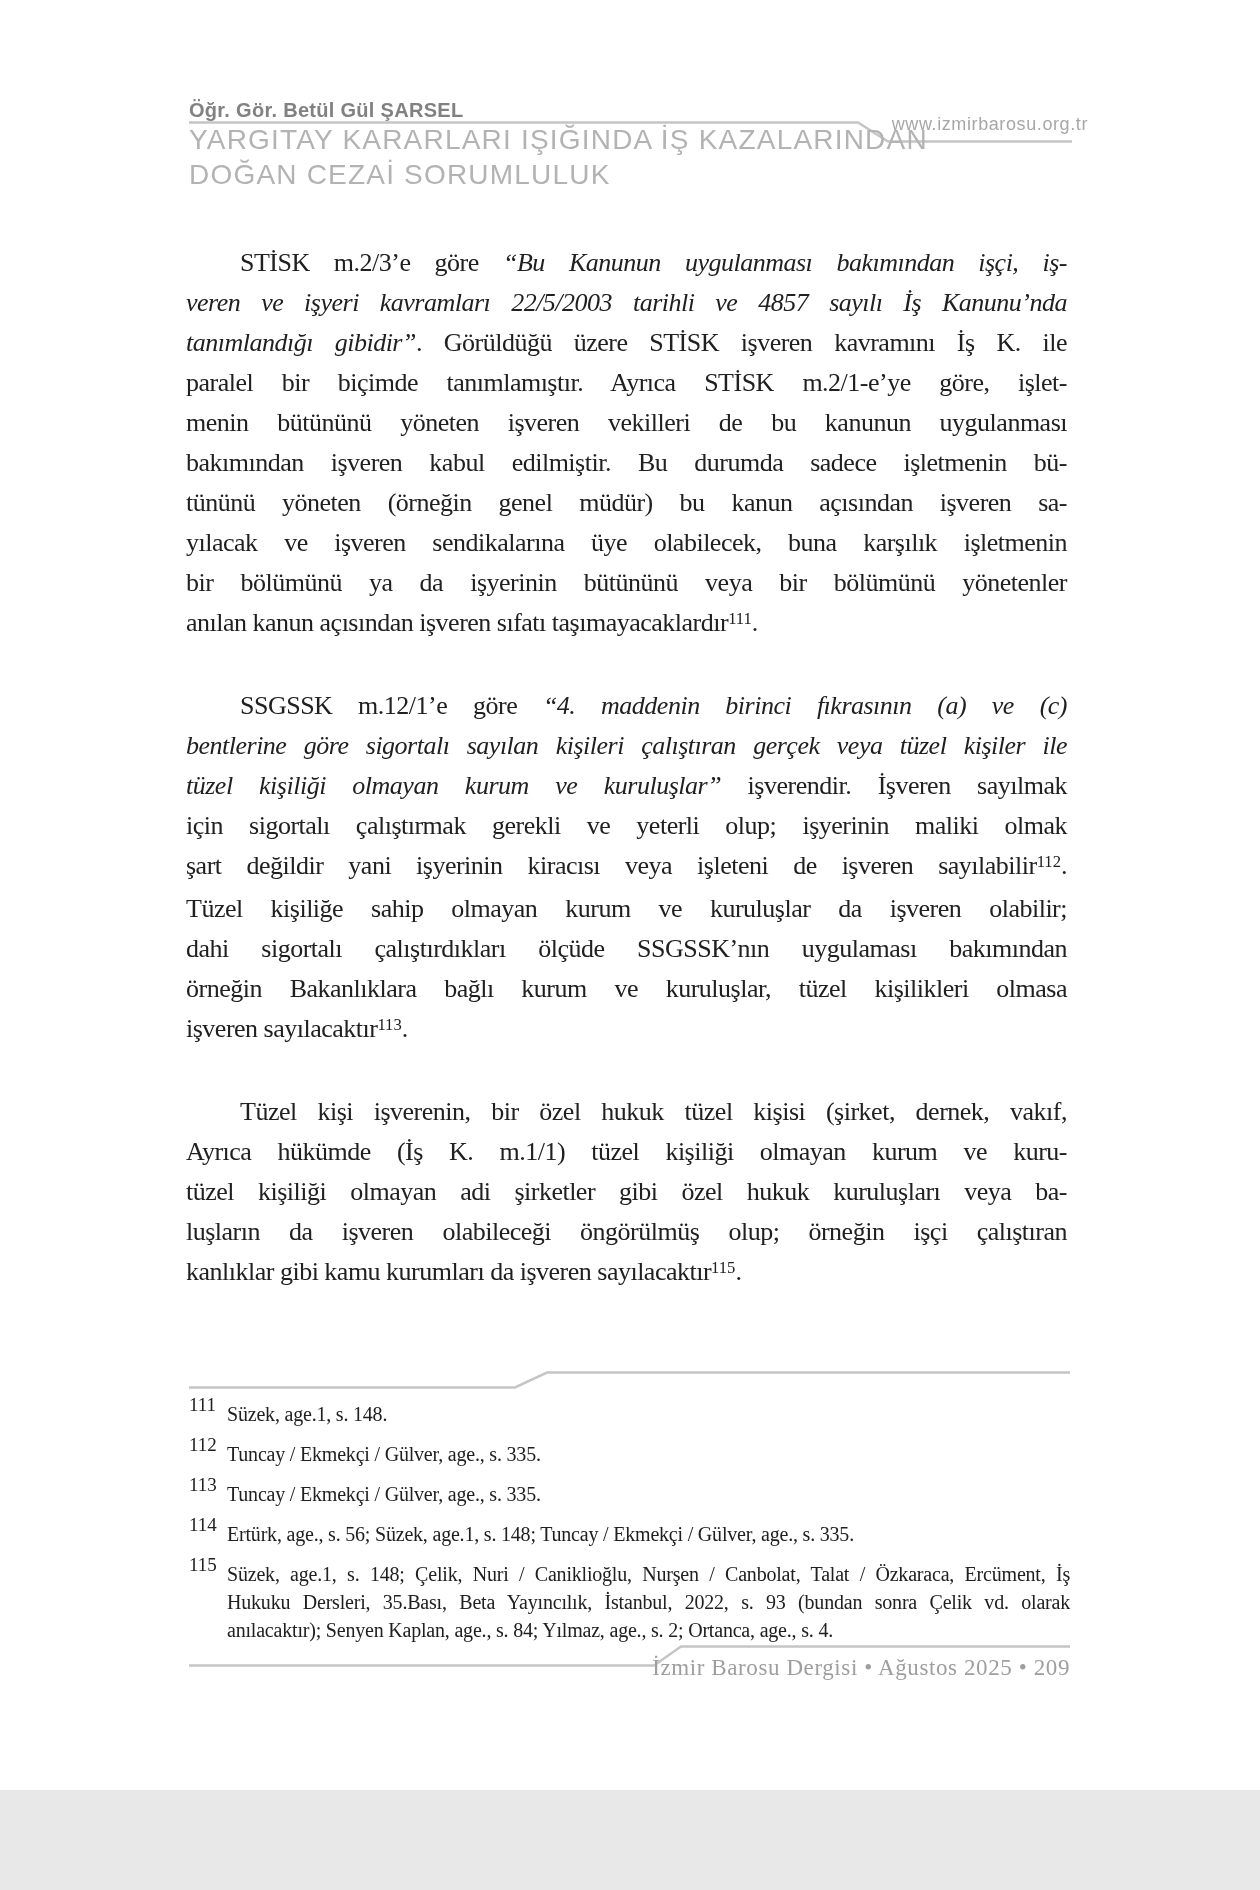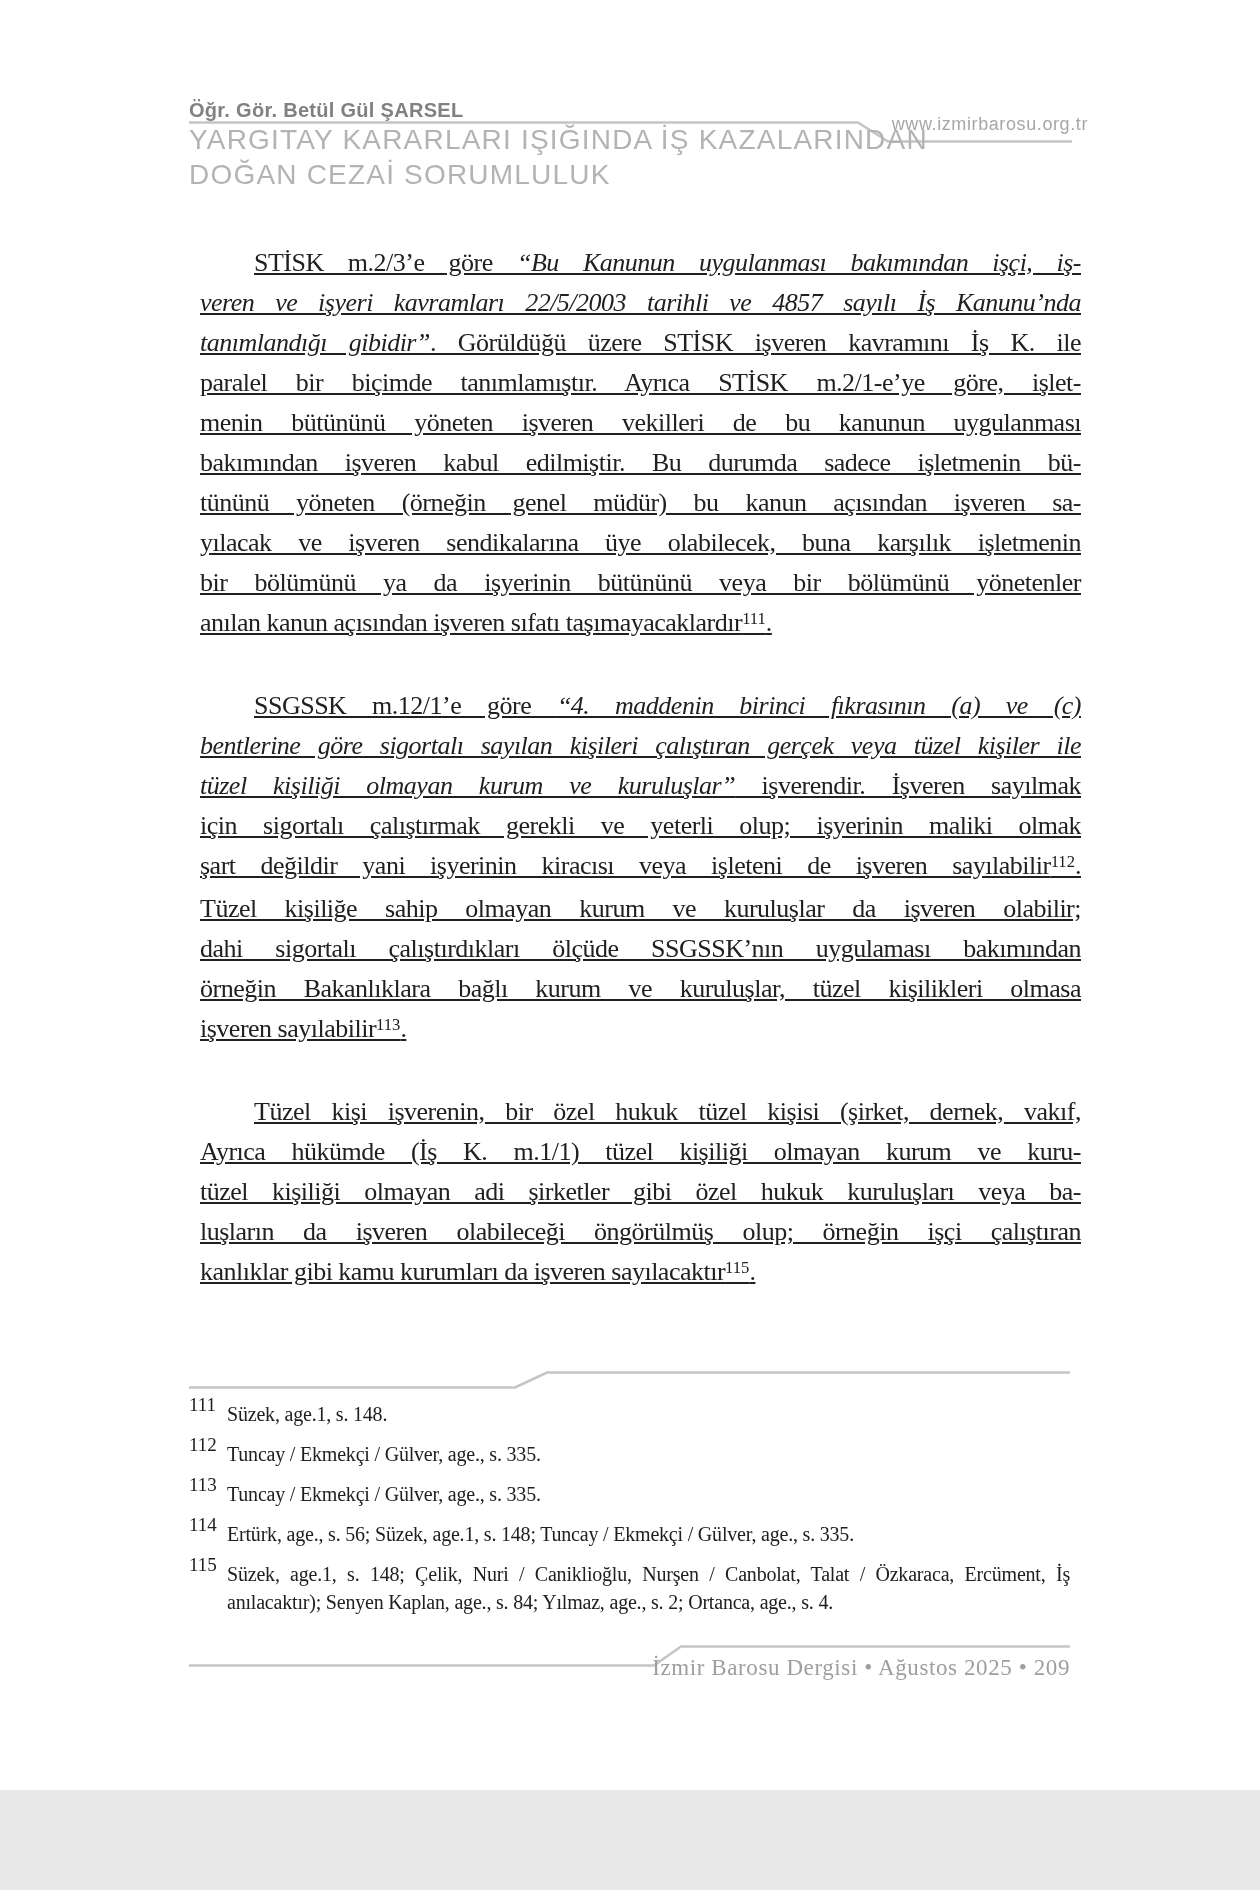--- a/index.html
+++ b/index.html
@@ -23,21 +23,21 @@
     position:absolute; right:172px; top:114px;
     font-family:"Liberation Sans", sans-serif; font-size:18px;
     letter-spacing:.6px; color:var(--url);
   }
   .doc-title{
     position:absolute; left:189px; top:122px;
     font-family:Liberation Sans, sans-serif; font-size:28px;
     line-height:35px; letter-spacing:1.2px; color:var(--title);
   }
   
-  .body-text{position:absolute; left:200px; top:243px; width:881px;text-decoration:underline;}
+  .body-text{position:absolute; left:186px; top:243px; width:881px;}
   .para{margin:0 0 40px 0;}
   .line{
     font-size:26px; letter-spacing:-0.5px; line-height:40px;
     text-align:justify; text-align-last:justify; white-space:normal;
   }
   .line.first{padding-left:54px;}
   .line.pl{text-align-last:left;}
   .it{font-style:italic;}
   .sup{font-size:0.64em; position:relative; top:-0.45em; letter-spacing:0;}
   
@@ -92,21 +92,21 @@
       </div>
       <div class="para">
         <div class="line first"><span>SSGSSK m.12/1’e göre </span><span class="it">“4. maddenin birinci fıkrasının (a) ve (c)</span></div>
         <div class="line"><span class="it">bentlerine göre sigortalı sayılan kişileri çalıştıran gerçek veya tüzel kişiler ile</span></div>
         <div class="line"><span class="it">tüzel kişiliği olmayan kurum ve kuruluşlar”</span><span> işverendir. İşveren sayılmak</span></div>
         <div class="line"><span>için sigortalı çalıştırmak gerekli ve yeterli olup; işyerinin maliki olmak</span></div>
         <div class="line"><span>şart değildir yani işyerinin kiracısı veya işleteni de işveren sayılabilir</span><span class="sup">112</span><span>.</span></div>
         <div class="line"><span>Tüzel kişiliğe sahip olmayan kurum ve kuruluşlar da işveren olabilir;</span></div>
         <div class="line"><span>dahi sigortalı çalıştırdıkları ölçüde SSGSSK’nın uygulaması bakımından</span></div>
         <div class="line"><span>örneğin Bakanlıklara bağlı kurum ve kuruluşlar, tüzel kişilikleri olmasa</span></div>
-        <div class="line pl"><span>işveren sayılabilir</span><span class="sup">113</span><span>.</span></div>
+        <div class="line pl"><span>işveren sayılacaktır</span><span class="sup">113</span><span>.</span></div>
       </div>
       <div class="para">
         <div class="line first"><span>Tüzel kişi işverenin, bir özel hukuk tüzel kişisi (şirket, dernek, vakıf,</span></div>
         <div class="line"><span>Ayrıca hükümde (İş K. m.1/1) tüzel kişiliği olmayan kurum ve kuru-</span></div>
         <div class="line"><span>tüzel kişiliği olmayan adi şirketler gibi özel hukuk kuruluşları veya ba-</span></div>
         <div class="line"><span>luşların da işveren olabileceği öngörülmüş olup; örneğin işçi çalıştıran</span></div>
         <div class="line pl"><span>kanlıklar gibi kamu kurumları da işveren sayılacaktır</span><span class="sup">115</span><span>.</span></div>
       </div>
     </div>
 
@@ -136,20 +136,21 @@
       <div class="fn">
         <span class="fn-num">114</span>
         <div class="fn-body">
           <div class="fn-line pl">Ertürk, age., s. 56; Süzek, age.1, s. 148; Tuncay / Ekmekçi / Gülver, age., s. 335.</div>
         </div>
       </div>
       <div class="fn">
         <span class="fn-num">115</span>
         <div class="fn-body">
           <div class="fn-line">Süzek, age.1, s. 148; Çelik, Nuri / Caniklioğlu, Nurşen / Canbolat, Talat / Özkaraca, Ercüment, İş</div>
+          <div class="fn-line">Hukuku Dersleri, 35.Bası, Beta Yayıncılık, İstanbul, 2022, s. 93 (bundan sonra Çelik vd. olarak</div>
           <div class="fn-line pl">anılacaktır); Senyen Kaplan, age., s. 84; Yılmaz, age., s. 2; Ortanca, age., s. 4.</div>
         </div>
       </div>
     </div>
 
   <svg class="rule-svg" style="left:189px; top:1644px;" width="881" height="24" viewBox="0 0 881 24">
     <polyline points="0,21.5 465,21.5 492,2.5 881,2.5" fill="none" stroke="#c5c5c5" stroke-width="2.5"></polyline>
   </svg>
 
   <div class="footer-text">İzmir Barosu Dergisi • Ağustos 2025 • 209</div>

